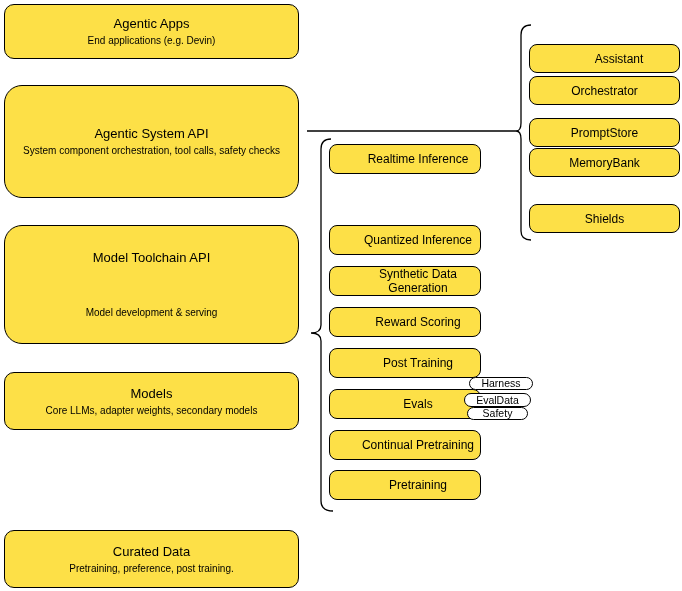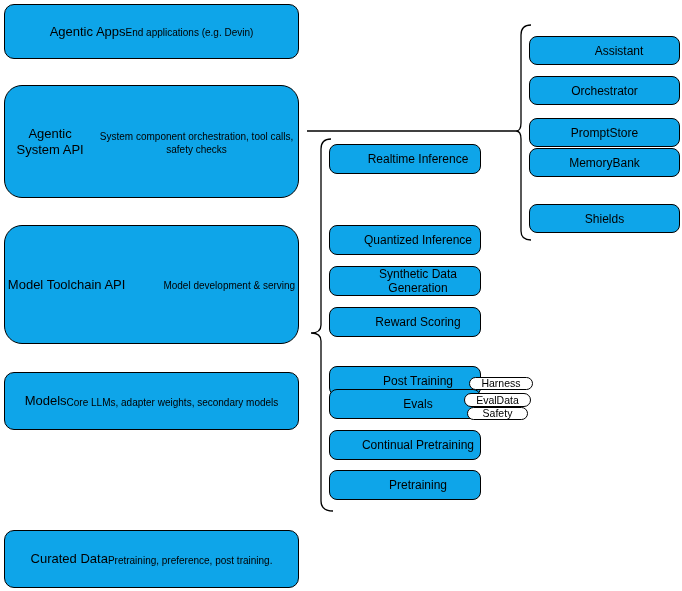--- a/index.html
+++ b/index.html
@@ -14,24 +14,24 @@
   }
   .overlay {
     position: absolute;
     left: 0; top: 0;
     width: 682px; height: 591px;
     pointer-events: none;
   }
   .node {
     position: absolute;
     box-sizing: border-box;
-    background: #0ea5e9;
+    background: #fde047;
     border: 1.4px solid #000000;
     display: flex;
-    flex-direction: row;
+    flex-direction: column;
     align-items: center;
     justify-content: center;
     text-align: center;
   }
   .lbox { left: 4px; width: 295px; border-radius: 10px; }
   .lbox.big { border-radius: 18px; }
   .lbox .title { font-size: 13px; line-height: 16px; }
   .lbox .subtitle { font-size: 10px; line-height: 13px; margin-top: 2px; }
   .mbox {
     left: 329px; width: 152px; height: 30px;
@@ -92,21 +92,21 @@
   </div>
   <div class="node mbox" style="top:225px;">
     <span>Quantized Inference</span>
   </div>
   <div class="node mbox" style="top:266px;">
     <span>Synthetic Data Generation</span>
   </div>
   <div class="node mbox" style="top:307px;">
     <span>Reward Scoring</span>
   </div>
-  <div class="node mbox" style="top:366px;">
+  <div class="node mbox" style="top:348px;">
     <span>Post Training</span>
   </div>
   <div class="node mbox" style="top:389px;">
     <span>Evals</span>
   </div>
   <div class="node mbox" style="top:430px;">
     <span>Continual Pretraining</span>
   </div>
   <div class="node mbox" style="top:470px;">
     <span>Pretraining</span>
@@ -115,21 +115,21 @@
   <div class="pill" style="left:469px;top:377px;width:64px;height:13px;">
     <span>Harness</span>
   </div>
   <div class="pill" style="left:464px;top:393px;width:67px;height:14px;">
     <span>EvalData</span>
   </div>
   <div class="pill" style="left:467px;top:407px;width:61px;height:13px;">
     <span>Safety</span>
   </div>
 
-  <div class="node rbox" style="top:36px;padding-left:29px;">
+  <div class="node rbox" style="top:44px;padding-left:29px;">
     <span>Assistant</span>
   </div>
   <div class="node rbox" style="top:76px;">
     <span>Orchestrator</span>
   </div>
   <div class="node rbox" style="top:118px;">
     <span>PromptStore</span>
   </div>
   <div class="node rbox" style="top:148px;">
     <span>MemoryBank</span>

